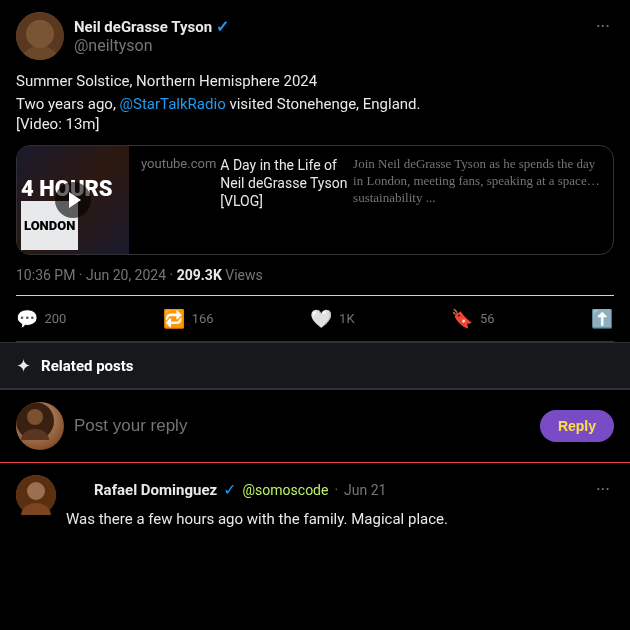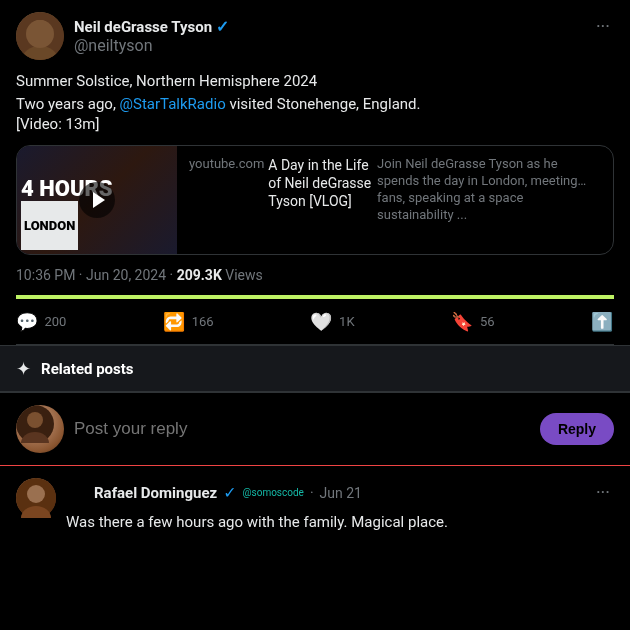--- a/index.html
+++ b/index.html
@@ -97,21 +97,21 @@
     }
     .link-card {
       border: 1px solid #2f3336;
       border-radius: 14px;
       overflow: hidden;
       display: flex;
       height: 110px;
       margin-bottom: 12px;
     }
     .link-card-thumbnail {
-      width: 160px;
+      width: 112px;
       flex-shrink: 0;
       background: #1a1a2e;
       position: relative;
       overflow: hidden;
     }
     .thumbnail-bg {
       width: 100%;
       height: 100%;
       background: linear-gradient(135deg, #1a1a2e 0%, #2d1810 50%, #1a1a2e 100%);
       position: relative;
@@ -180,27 +180,28 @@
       line-height: 1.3;
     }
     .link-desc {
       font-size: 13px;
       color: #71767b;
       line-height: 1.3;
       display: -webkit-box;
       -webkit-line-clamp: 2;
       -webkit-box-orient: vertical;
       overflow: hidden;
+      font-family: Liberation Serif, serif;
     }
     .tweet-meta {
       font-size: 14px;
       color: #71767b;
       margin-bottom: 12px;
       padding-bottom: 12px;
-      border-bottom: 4px solid #bef264;
+      border-bottom: 1px solid #bef264;
     }
     .tweet-meta .views-count {
       font-weight: 700;
       color: #e7e9ea;
     }
     .tweet-actions {
       display: flex;
       align-items: center;
       justify-content: space-between;
       padding-bottom: 12px;
@@ -248,21 +249,21 @@
     .reply-input {
       flex: 1;
       background: transparent;
       border: none;
       outline: none;
       font-size: 17px;
       color: #71767b;
     }
     .reply-button {
       background: #794bc4;
-      color: #000000;
+      color: #fde047;
       border: none;
       border-radius: 20px;
       padding: 8px 18px;
       font-size: 14px;
       font-weight: 700;
       cursor: pointer;
     }
     .comment-container {
       padding: 12px 16px;
       display: flex;
@@ -282,22 +283,22 @@
       gap: 6px;
       flex-wrap: wrap;
       margin-left: 28px;
     }
     .comment-name {
       font-weight: 700;
       font-size: 15px;
       color: #e7e9ea;
     }
     .comment-username {
-      font-size: 10px;
-      color: #14b8a6;
+      font-size: 14px;
+      color: #bef264;
     }
     .comment-date {
       font-size: 14px;
       color: #71767b;
     }
     .comment-text {
       font-size: 15px;
       color: #e7e9ea;
       margin-top: 4px;
       line-height: 1.5;

